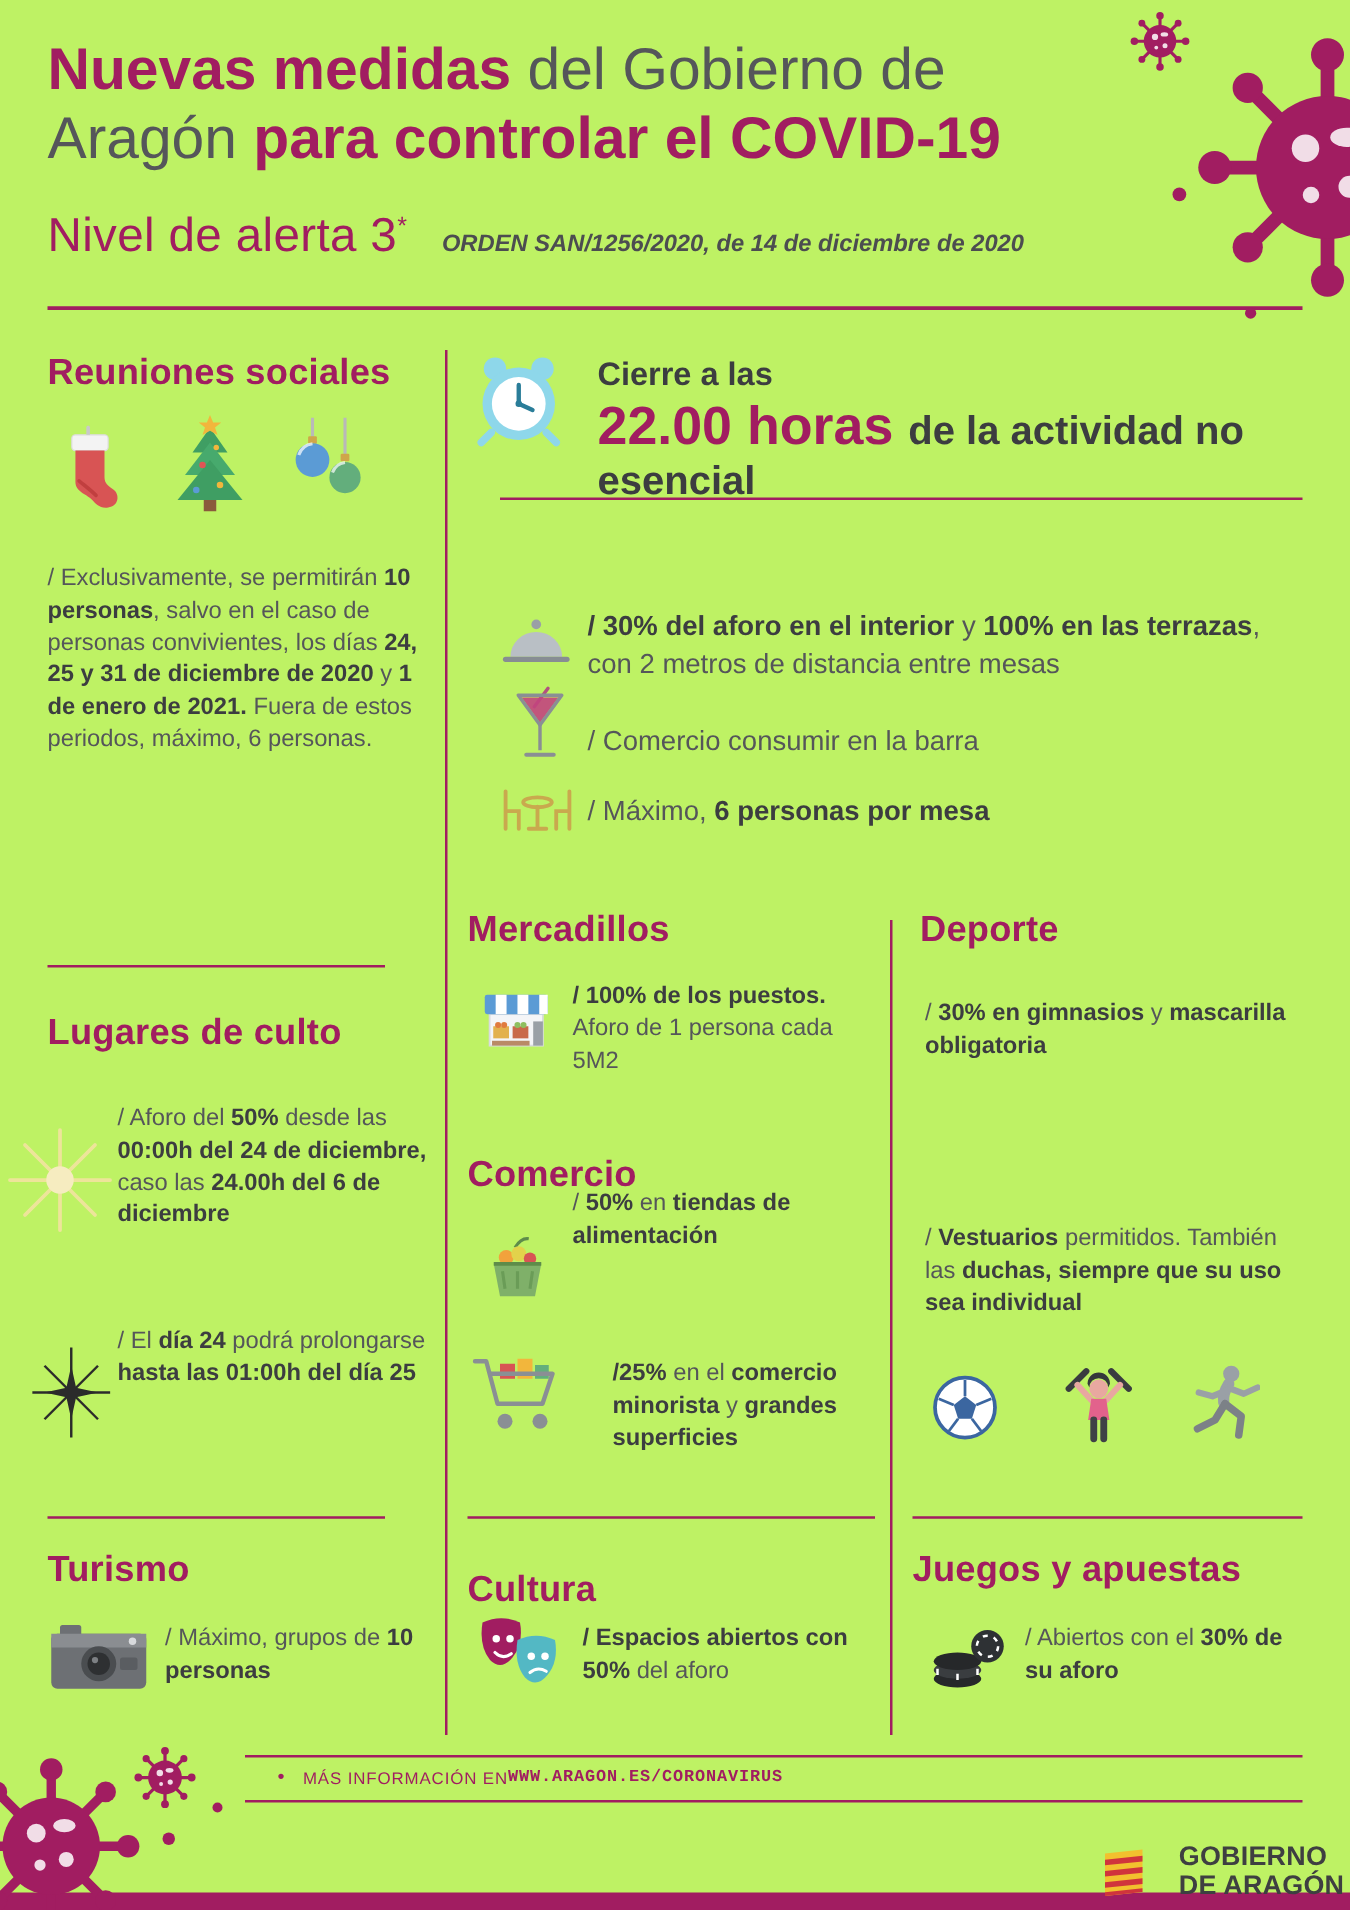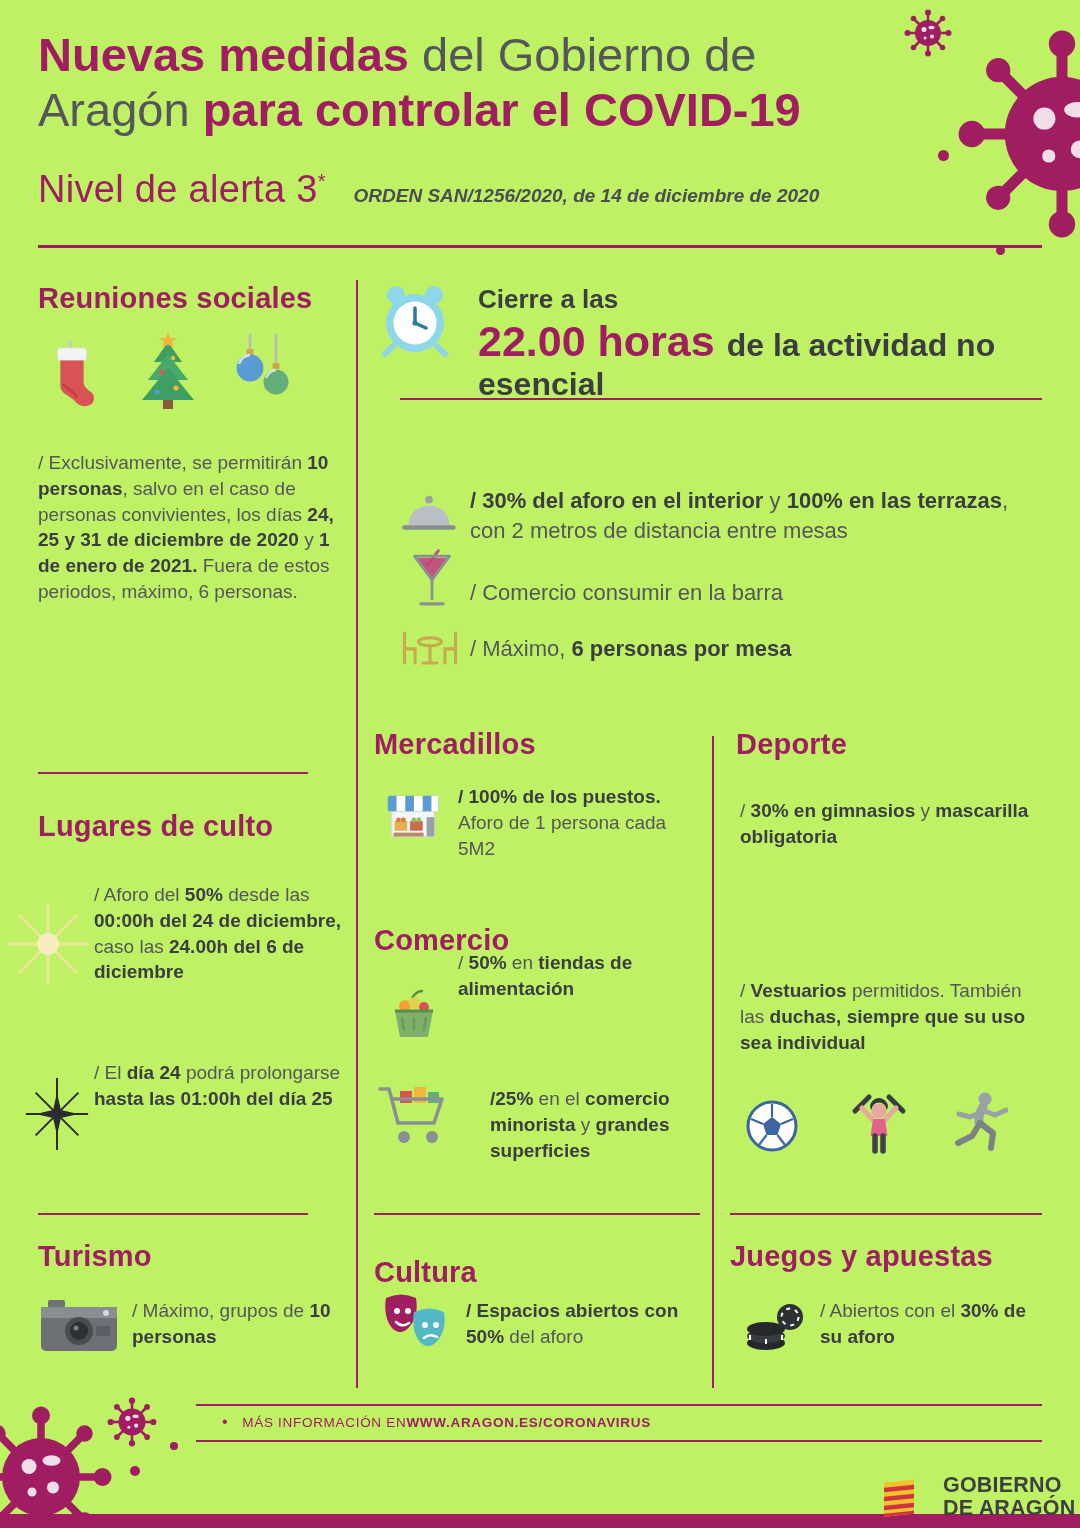--- a/index.html
+++ b/index.html
@@ -18,21 +18,21 @@
   .title .gry { color:#55565a; font-weight:400; }
   .alert-row { display:flex; align-items:baseline; }
   .alert { font-size:38px; color:#a11d61; font-weight:400; letter-spacing:.3px; }
   .alert-sup { font-size:20px; color:#a11d61; vertical-align:super; position:relative; top:-14px; }
   .order { font-style:italic; font-weight:700; color:#4c4d50; font-size:19px; margin-left:28px; }
   .cl-intro { font-size:26px; font-weight:700; color:#3c3d40; }
   .cl-time { font-size:43px; font-weight:700; color:#a11d61; }
   .cl-scope { font-size:32px; font-weight:700; color:#3c3d40; margin-left:12px; }
   .finfo { font-size:13.5px; color:#a11d61; letter-spacing:.7px; display:flex; align-items:center; }
   .finfo .bullet { margin-right:14px; font-size:16px; }
-  .finfo .url { font-weight:700; }
+  .finfo .url { font-weight:700;font-family:Liberation Mono, monospace; }
   .gov { font-size:21.5px; font-weight:700; color:#3e3f41; line-height:1.05; letter-spacing:.2px; }
   .logo-row { display:flex; align-items:center; gap:25px; }
   .dot { position:absolute; border-radius:50%; background:#a11d61; }
 </style>
 </head>
 <body>
 
 <svg width="0" height="0" style="position:absolute" aria-hidden="true">
 <defs>
   <symbol id="sym-virus" viewBox="0 0 100 100">

